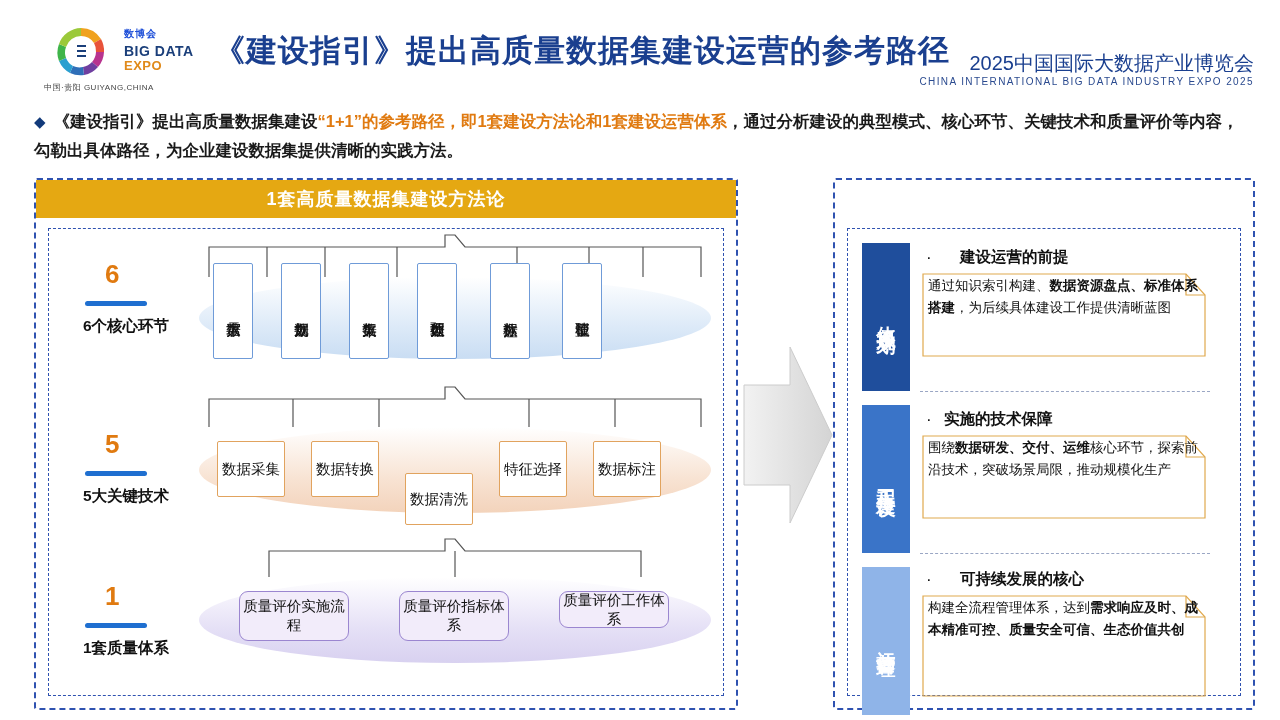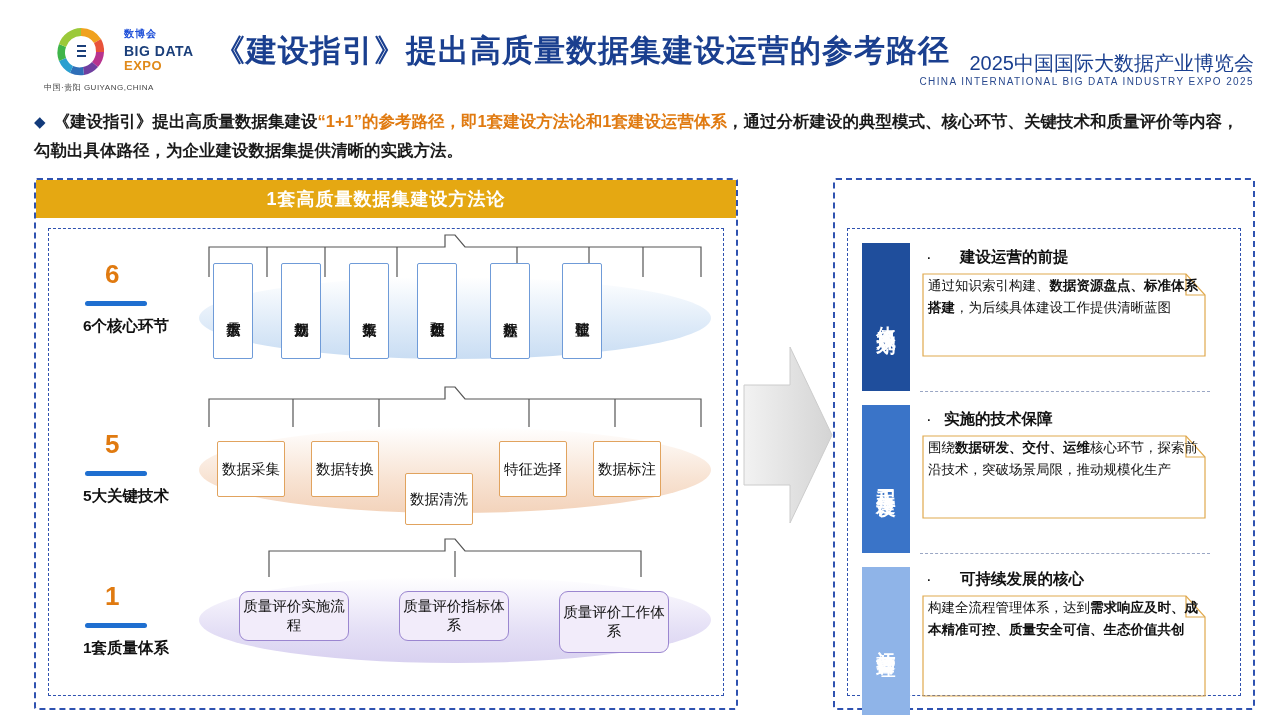--- a/index.html
+++ b/index.html
@@ -219,21 +219,21 @@
       <path d="M70 40 L70 14 L246 14 L246 2 L256 2 L266 14 L442 14 L442 40" fill="none" stroke="#555" stroke-width="1.2"></path>
       <path d="M256 40 L256 14" stroke="#555" stroke-width="1.2" fill="none"></path>
     </svg>
 
     <div class="cell cell-purple" style="left:190px;top:362px;width:110px;height:50px;">
         <span>质量评价实施流程</span>
       </div>
     <div class="cell cell-purple" style="left:350px;top:362px;width:110px;height:50px;">
         <span>质量评价指标体系</span>
       </div>
-    <div class="cell cell-purple" style="left:510px;top:362px;width:110px;height:62px;">
+    <div class="cell cell-purple" style="left:510px;top:362px;width:110px;height:37px;">
         <span>质量评价工作体系</span>
       </div>
   </div>
 </div>
 
 <svg class="big-arrow" viewBox="0 0 92 300">
   <defs>
     <linearGradient id="ag" x1="0" y1="0" x2="1" y2="0">
       <stop offset="0%" stop-color="#f2f2f2"></stop>
       <stop offset="100%" stop-color="#d4d4d4"></stop>

